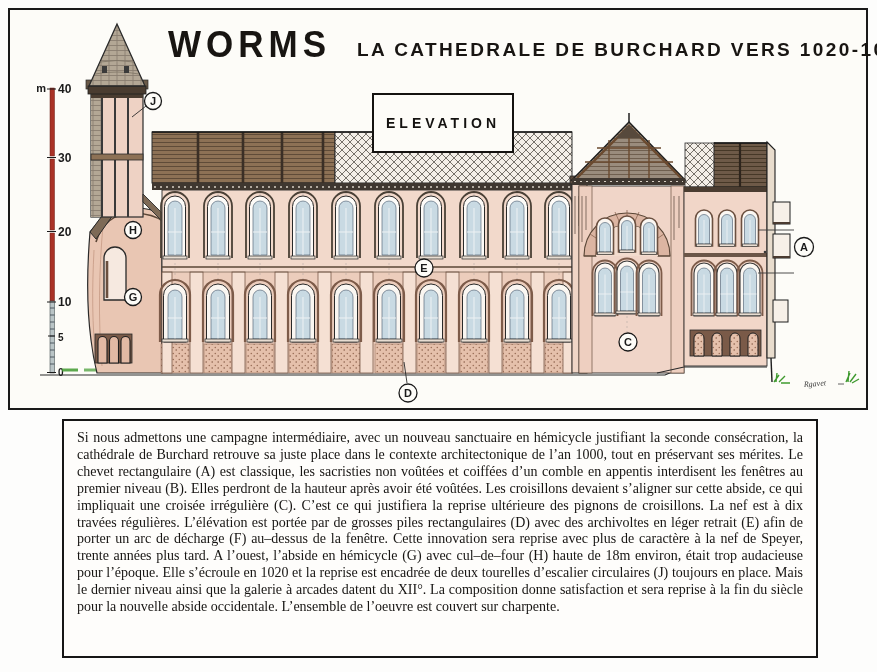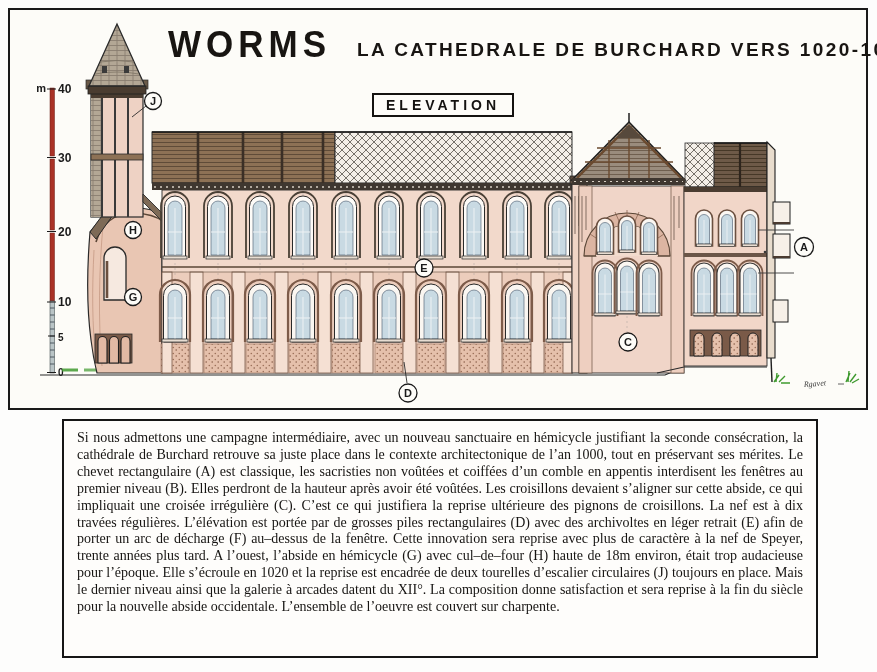--- a/index.html
+++ b/index.html
@@ -1,21 +1,21 @@
 <!DOCTYPE html>
 <html><head>
 <meta charset="utf-8">
 <style>
   html,body{margin:0;padding:0;background:#ffffff;}
   .page{position:relative;width:877px;height:672px;background:#fdfdfc;font-family:"Liberation Sans",sans-serif;overflow:hidden;}
   .figure-panel{position:absolute;left:8px;top:8px;width:856px;height:398px;border:2px solid #1a1a1a;background:#fdfcf8;}
   .title-row{position:absolute;left:158px;top:14px;display:flex;align-items:baseline;white-space:nowrap;}
   .big-title{font-size:35px;font-weight:bold;letter-spacing:5px;color:#181512;transform:scaleY(1.08);}
   .sub-title{font-size:19px;font-weight:bold;letter-spacing:2.4px;color:#181512;margin-left:26px;}
-  .elevation-badge{position:absolute;left:362px;top:83px;border:2px solid #141210;padding:2px 12px;font-size:14px;font-weight:bold;letter-spacing:4px;color:#141210;background:#fdfcf8;}
+  .elevation-badge{position:absolute;left:362px;top:83px;border:2px solid #141210;padding:20px 12px;font-size:14px;font-weight:bold;letter-spacing:4px;color:#141210;background:#fdfcf8;}
   .drawing-svg{position:absolute;left:0;top:0;width:856px;height:398px;}
   .caption-panel{position:absolute;left:62px;top:419px;width:752px;height:235px;border:2px solid #161616;background:#fefdfb;box-sizing:content-box;}
   .caption-panel p{margin:0;padding:9px 13px 0 13px;font-family:Liberation Serif, serif;font-size:14px;line-height:16.9px;color:#161412;text-align:justify;}
 </style>
 </head>
 <body>
 
 <div class="page">
 
   <div class="figure-panel">

